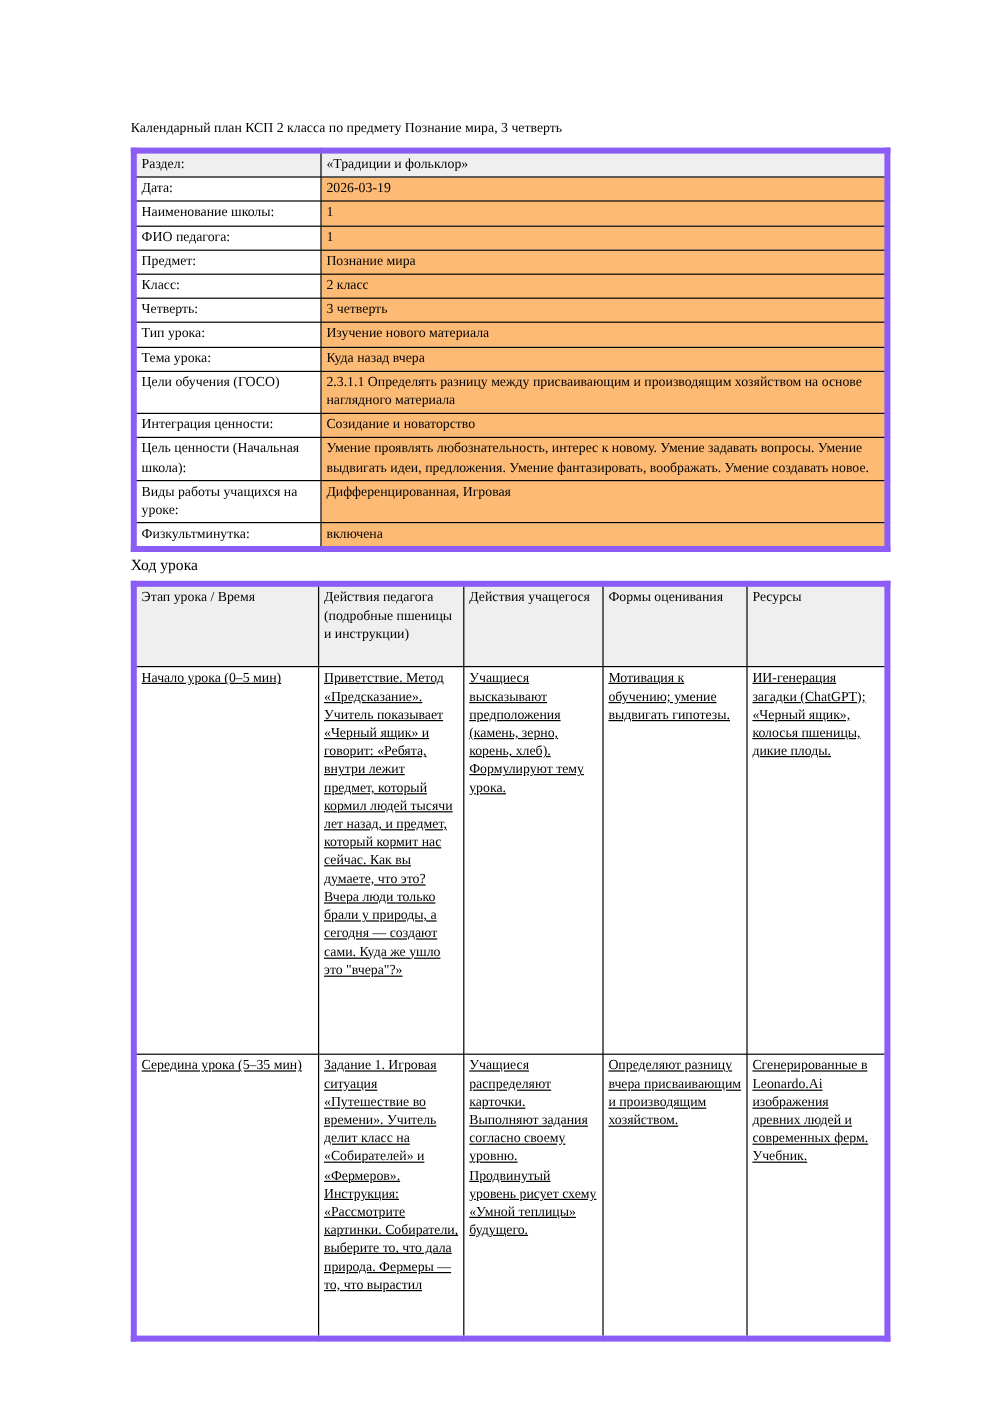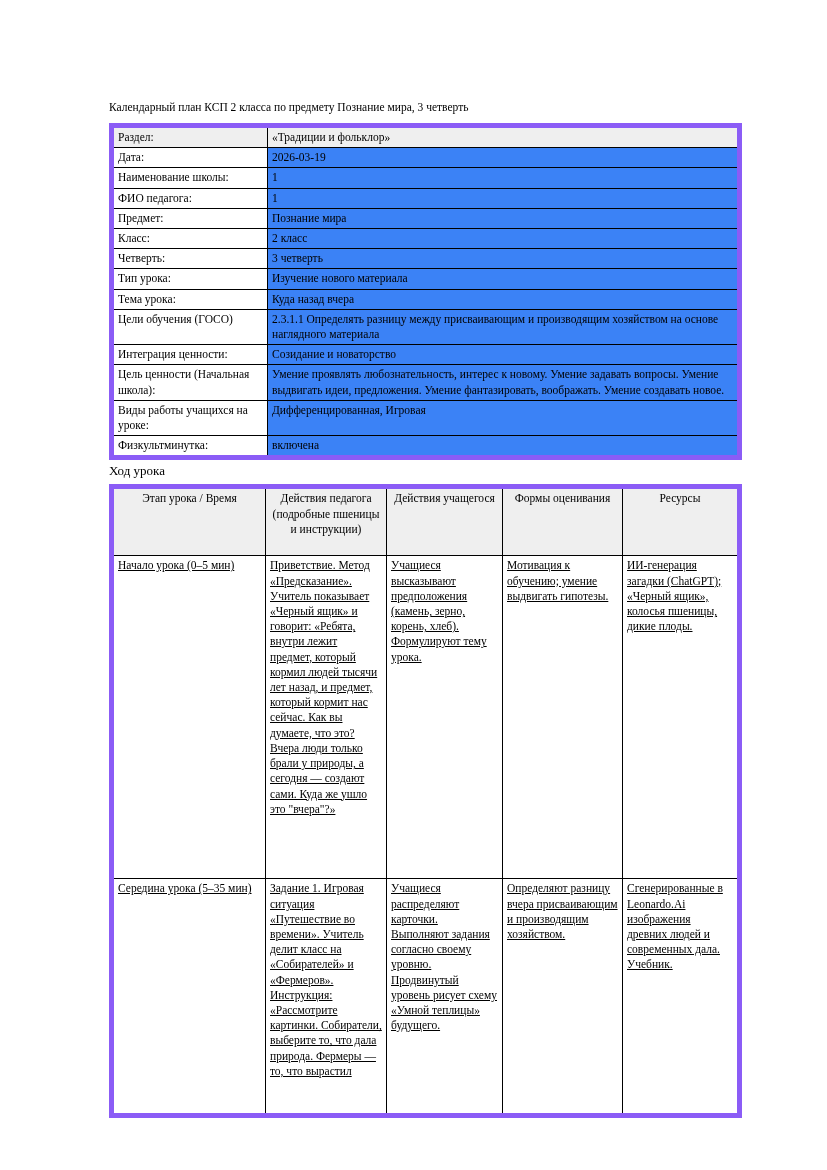--- a/index.html
+++ b/index.html
@@ -53,37 +53,37 @@
     vertical-align: top;
     word-wrap: break-word;
     overflow-wrap: break-word;
     hyphens: none;
   }
   
   .info-table col.c-label { width: 156px; }
   .info-table col.c-value { width: 472px; }
   .info-table tr.shaded td { background: #efefef; }
   .info-table td.label { background: #ffffff; }
-  .info-table td.value { background: #3b82f6; }
+  .info-table td.value { background: #fdba74; }
 
   
   .section-caption {
     font-size: 13px;
     line-height: 15px;
     margin: 3px 0 6px 0;
   }
 
   
   .flow-table col.c1 { width: 154px; }
   .flow-table col.c2 { width: 121px; }
   .flow-table col.c3 { width: 116px; }
   .flow-table col.c4 { width: 120px; }
   .flow-table col.c5 { width: 117px; }
   .flow-table thead td { background: #efefef; }
-  .flow-table thead td { vertical-align: top; text-align: center; }
+  .flow-table thead td { vertical-align: top; }
   .flow-table tbody td { background: #ffffff; text-decoration: underline; }
   .flow-row-tall td { height: 318px; }
   .flow-row-cut td { height: 230px; }
   .hdr-pad { height: 62px; }
 </style>
 </head>
 <body>
 
 <div class="page">
   <div class="content">
@@ -180,19 +180,19 @@
           <td>Приветствие. Метод «Предсказание». Учитель показывает «Черный ящик» и говорит: «Ребята, внутри лежит предмет, который кормил людей тысячи лет назад, и предмет, который кормит нас сейчас. Как вы думаете, что это? Вчера люди только брали у природы, а сегодня — создают сами. Куда же ушло это "вчера"?»</td>
           <td>Учащиеся высказывают предположения (камень, зерно, корень, хлеб). Формулируют тему урока.</td>
           <td>Мотивация к обучению; умение выдвигать гипотезы.</td>
           <td>ИИ-генерация загадки (ChatGPT); «Черный ящик», колосья пшеницы, дикие плоды.</td>
         </tr>
         <tr class="flow-row-cut">
           <td>Середина урока (5–35 мин)</td>
           <td>Задание 1. Игровая ситуация «Путешествие во времени». Учитель делит класс на «Собирателей» и «Фермеров». Инструкция: «Рассмотрите картинки. Собиратели, выберите то, что дала природа. Фермеры — то, что вырастил</td>
           <td>Учащиеся распределяют карточки. Выполняют задания согласно своему уровню. Продвинутый уровень рисует схему «Умной теплицы» будущего.</td>
           <td>Определяют разницу вчера присваивающим и производящим хозяйством.</td>
-          <td>Сгенерированные в Leonardo.Ai изображения древних людей и современных дала. Учебник.</td>
+          <td>Сгенерированные в Leonardo.Ai изображения древних людей и современных ферм. Учебник.</td>
         </tr>
       </tbody>
     </table>
 
   </div>
 </div>
 
 </body></html>

